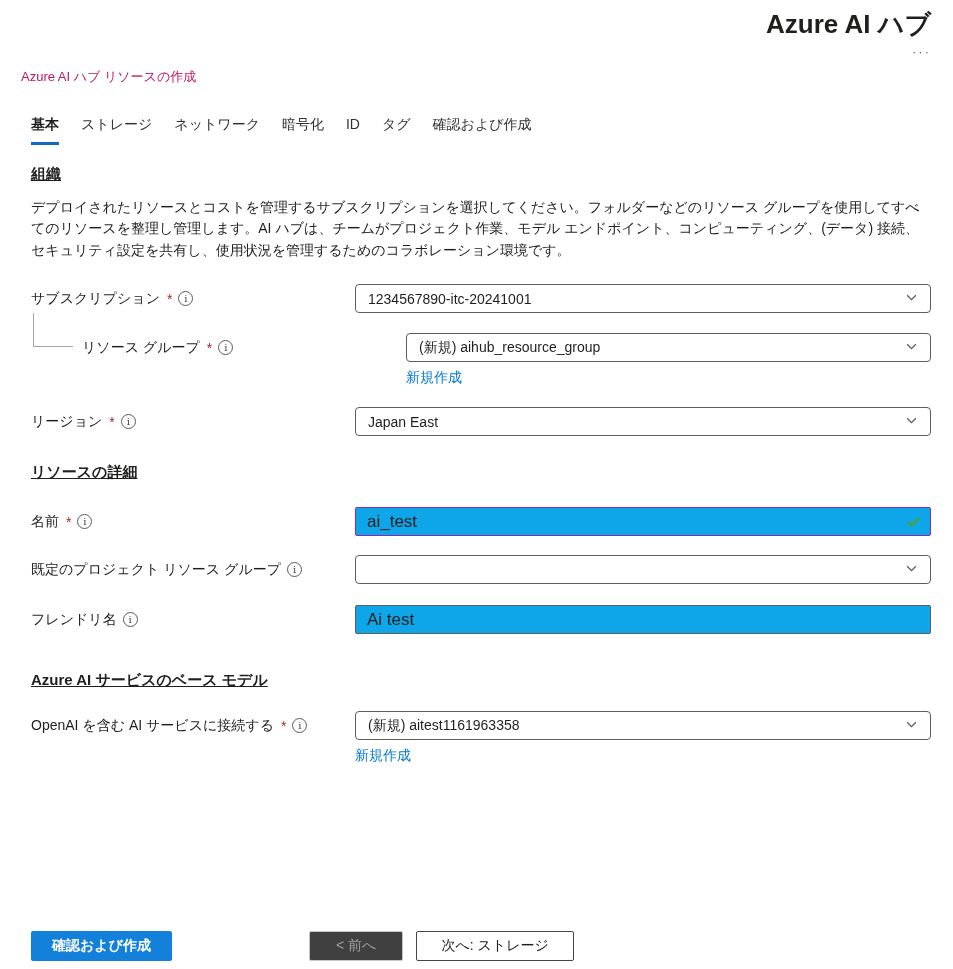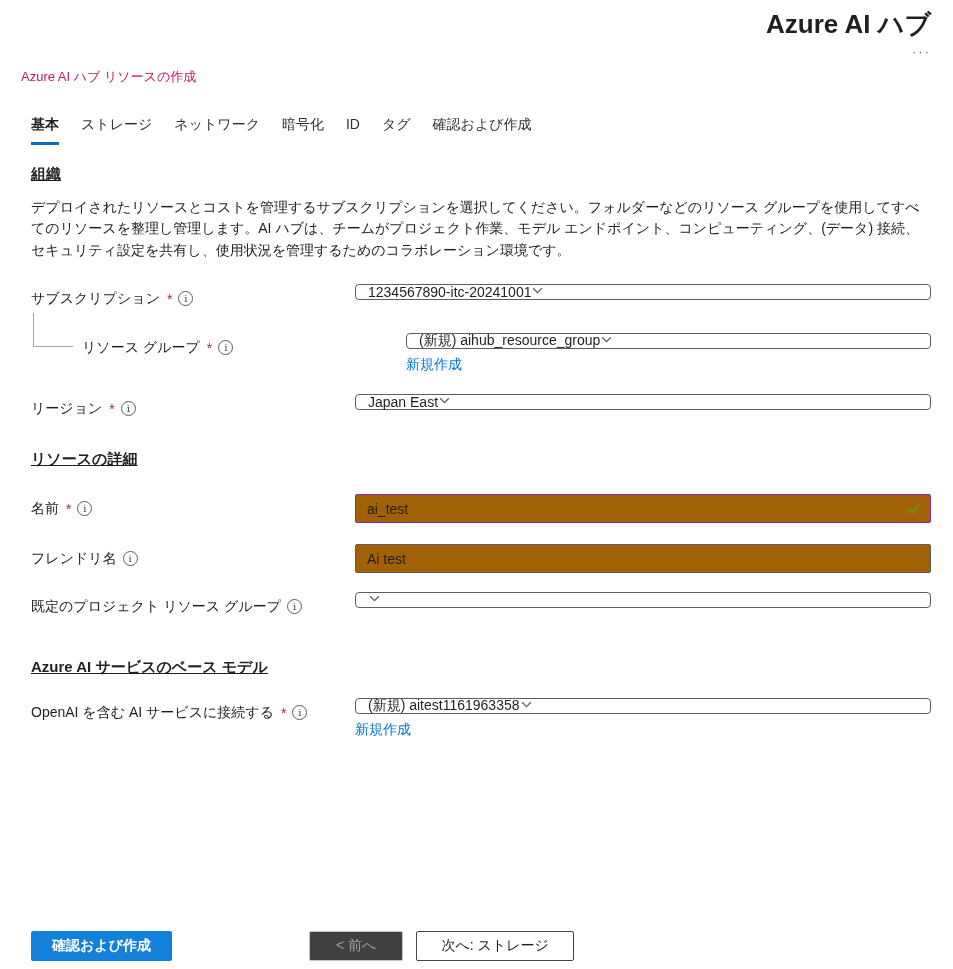--- a/index.html
+++ b/index.html
@@ -34,27 +34,27 @@
   .label-col { width:312px; flex-shrink:0; display:flex; align-items:center;
                gap:6px; min-height:29px; }
   .control-col { width:588px; }
   .req { color:#a4262c; margin-left:1px; }
   .info-icon { width:15px; height:15px; border:1px solid #5a5a5a; border-radius:50%;
                display:inline-flex; align-items:center; justify-content:center;
                flex-shrink:0; cursor:default; }
   .info-icon::after { content:"i"; font-size:10px; line-height:1; color:#444;
                       font-family:"DejaVu Serif",serif; }
 
-  .selectbox { height:16px; border:1px solid #605e5c; border-radius:4px;
+  .selectbox { height:29px; border:1px solid #605e5c; border-radius:4px;
                background:#fff; display:flex; align-items:center;
-               padding:0 12px; cursor:pointer; }
+               justify-content:space-between; padding:0 12px; cursor:pointer; }
   .selectbox .val { white-space:nowrap; overflow:hidden; }
   .textinput { width:100%; height:29px; border:1px solid #605e5c; border-radius:2px;
-               padding:0 11px; font-size:14px; font-family:inherit; color:#201f1e;
-               outline:none; background:#a16207; }
+               padding:0 11px; font-size:17px; font-family:inherit; color:#201f1e;
+               outline:none; background:#0ea5e9; }
   .input-wrap { position:relative; }
   .textinput.dirty { border:1px solid #8a2da5; }
   .check-icon { position:absolute; right:10px; top:7px; }
 
   .link { display:inline-block; margin-top:7px; color:#0078d4; cursor:pointer; }
 
   .connector { position:absolute; left:2px; top:-20px; width:40px; height:34px;
                border-left:1px solid #a6a4a2; border-bottom:1px solid #a6a4a2; }
   .indent { margin-left:51px; }
 
@@ -159,42 +159,42 @@
           <span class="info-icon"></span>
         </div>
         <div class="control-col input-wrap">
           <input class="textinput dirty" type="text" value="ai_test" style="">
           <span class="check-icon"><svg width="15" height="15" viewBox="0 0 14 14">
                 <path d="M2 7.5l3.4 3.4L12 3.6" fill="none" stroke="#5ba300" stroke-width="1.6"></path>
               </svg></span>
         </div>
       </div>
 
+      <div class="row mt19">
+        <div class="label-col">
+          <span>既定のプロジェクト リソース グループ</span>
+          <span class="info-icon"></span>
+        </div>
+        <div class="control-col">
+          <div class="selectbox">
+            <span class="val"></span>
+            <span><svg width="13" height="13" viewBox="0 0 12 12">
+                  <path d="M2 4l4 4 4-4" fill="none" stroke="#605e5c" stroke-width="1.2"></path>
+                </svg></span>
+          </div>
+        </div>
+      </div>
+
       <div class="row mt21">
         <div class="label-col">
           <span>フレンドリ名</span>
           <span class="info-icon"></span>
         </div>
         <div class="control-col">
           <input class="textinput" type="text" value="Ai test" style="">
-        </div>
-      </div>
-
-      <div class="row mt19">
-        <div class="label-col">
-          <span>既定のプロジェクト リソース グループ</span>
-          <span class="info-icon"></span>
-        </div>
-        <div class="control-col">
-          <div class="selectbox">
-            <span class="val"></span>
-            <span><svg width="13" height="13" viewBox="0 0 12 12">
-                  <path d="M2 4l4 4 4-4" fill="none" stroke="#605e5c" stroke-width="1.2"></path>
-                </svg></span>
-          </div>
         </div>
       </div>
 
       <h2 class="section-h sec-gap2">Azure AI サービスのベース モデル</h2>
 
       <div class="row row-after-h2">
         <div class="label-col">
           <span>OpenAI を含む AI サービスに接続する</span>
             <span class="req">*</span>
           <span class="info-icon"></span>

